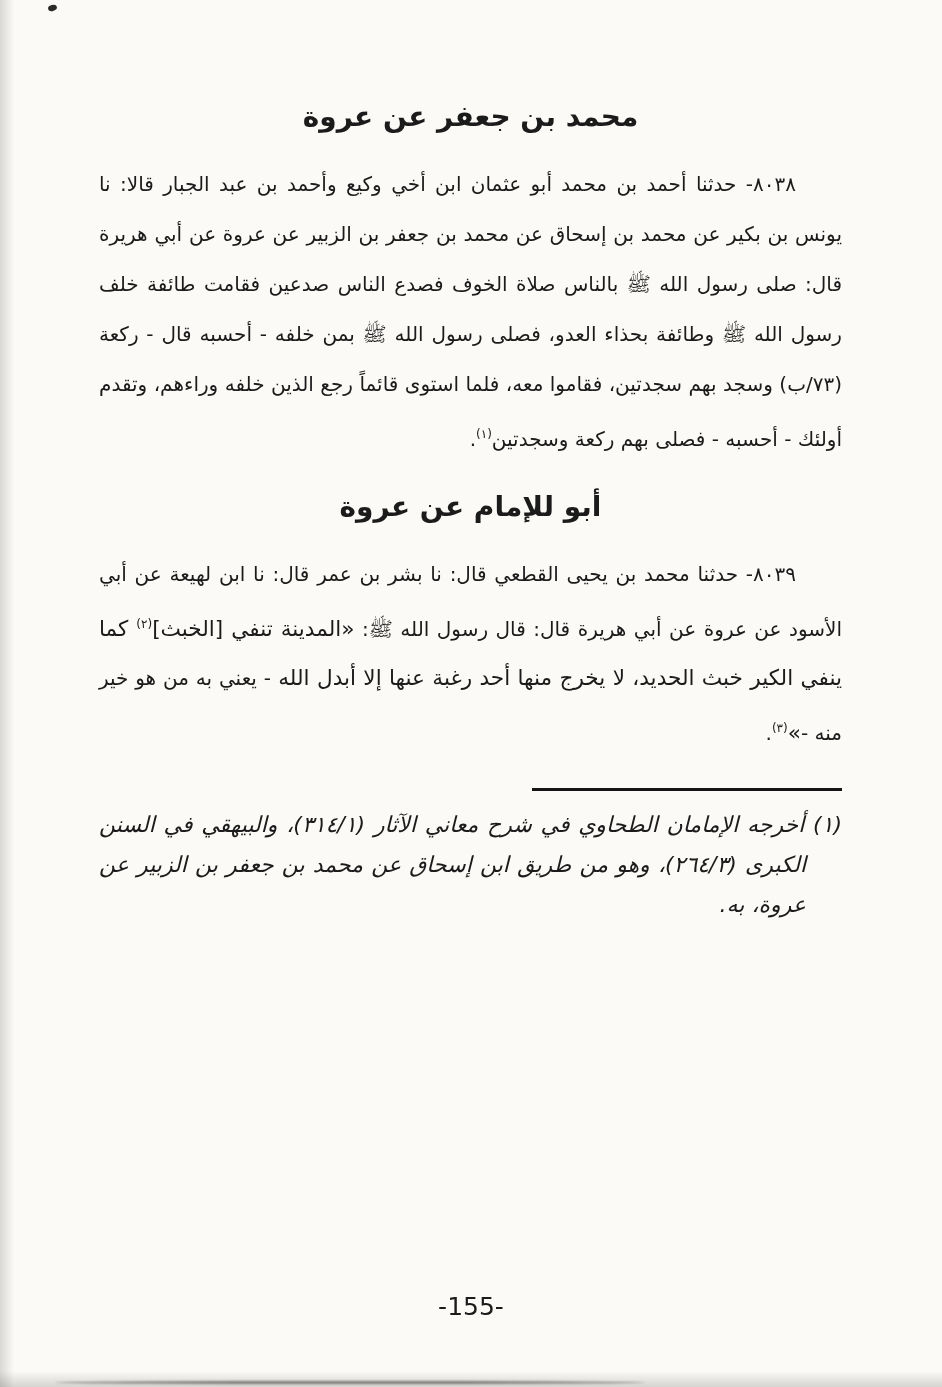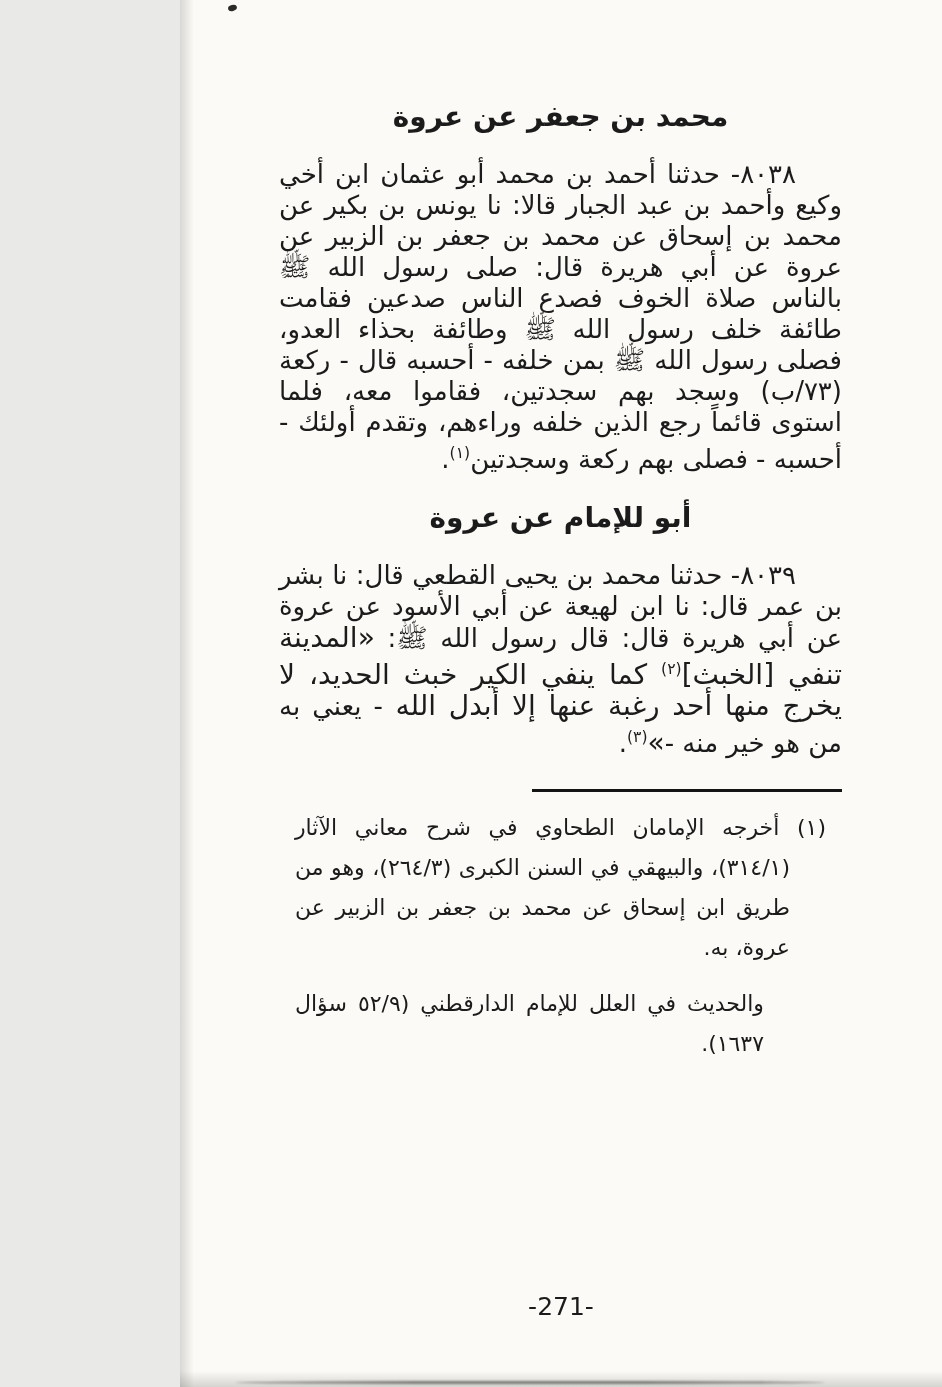--- a/index.html
+++ b/index.html
@@ -2,21 +2,21 @@
 <html lang="ar" dir="rtl"><head>
 <meta charset="utf-8">
 <style>
   html, body {
     margin: 0;
     padding: 0;
     background: #e9e9e7;
   }
   .page {
     position: relative;
-    width: 762px;
+    width: 942px;
     height: 1387px;
     margin: 0;
     background: #fbfaf7;
     overflow: hidden;
     direction: rtl;
     font-family: "DejaVu Sans", sans-serif;
     color: #1b1b1b;
   }
   
   .page::before {
@@ -60,22 +60,22 @@
   }
   .section-heading {
     margin: 0 0 26px 0;
     text-align: center;
     font-size: 28px;
     font-weight: 700;
     letter-spacing: 0;
   }
   .body-para {
     margin: 0 0 10px 0;
-    font-size: 26px;
-    line-height: 31px;
+    font-size: 20px;
+    line-height: 50px;
     text-align: justify;
     text-indent: 46px;
   }
   .body-para + .section-heading {
     margin-top: 26px;
   }
   .run-normal { font-weight: 400; }
   .run-bold   { font-weight: 400; font-size: 1.08em; }
   .run-sup    { vertical-align: super; font-size: 0.60em; font-weight: 400; }
   .footnote-rule {
@@ -86,21 +86,22 @@
     margin-right: 0;
   }
   .footnotes {
     font-size: 22px;
     line-height: 40px;
   }
   .footnote {
     text-align: justify;
     padding-right: 36px;
     text-indent: -36px; 
-    margin: 16px;
+    margin: 0;
+    font-style: italic;
   }
   .footnote.sub {
     padding-right: 62px;
     text-indent: 0;
   }
   .page-number {
     position: absolute;
     left: 0;
     right: 0;
     bottom: 66px;
@@ -122,23 +123,22 @@
 
     <h2 class="section-heading">أبو للإمام عن عروة</h2>
 
     <p class="body-para"><span class="run-normal">٨٠٣٩- حدثنا محمد بن يحيى القطعي قال: نا بشر بن عمر قال: نا ابن لهيعة عن أبي الأسود عن عروة عن أبي هريرة قال: قال رسول الله ﷺ: </span><span class="run-bold">«المدينة تنفي [الخبث]</span><span class="run-sup">(٢)</span><span class="run-bold"> كما ينفي الكير خبث الحديد، لا يخرج منها أحد رغبة عنها إلا أبدل الله </span><span class="run-normal">- يعني به من هو خير منه -</span><span class="run-bold">»</span><span class="run-sup">(٣)</span><span class="run-normal">.</span></p>
 
 
     <div class="footnote-rule"></div>
 
     <div class="footnotes">
       <div class="footnote"><span class="run-normal">(١) أخرجه الإمامان الطحاوي في شرح معاني الآثار (٣١٤/١)، والبيهقي في السنن الكبرى (٢٦٤/٣)، وهو من طريق ابن إسحاق عن محمد بن جعفر بن الزبير عن عروة، به.</span></div>
-      <div class="footnote sub"><span class="run-normal">والحديث في العلل للإمام الدارقطني (٥٢/٩ سؤال ١٦٣٧).</span></div>
     </div>
 
   </div>
 
-  <div class="page-number">-271-</div>
+  <div class="page-number">-155-</div>
 
   <div class="speck"></div>
   <div class="edge-streak"></div>
 
 </div>
 
 </body></html>

